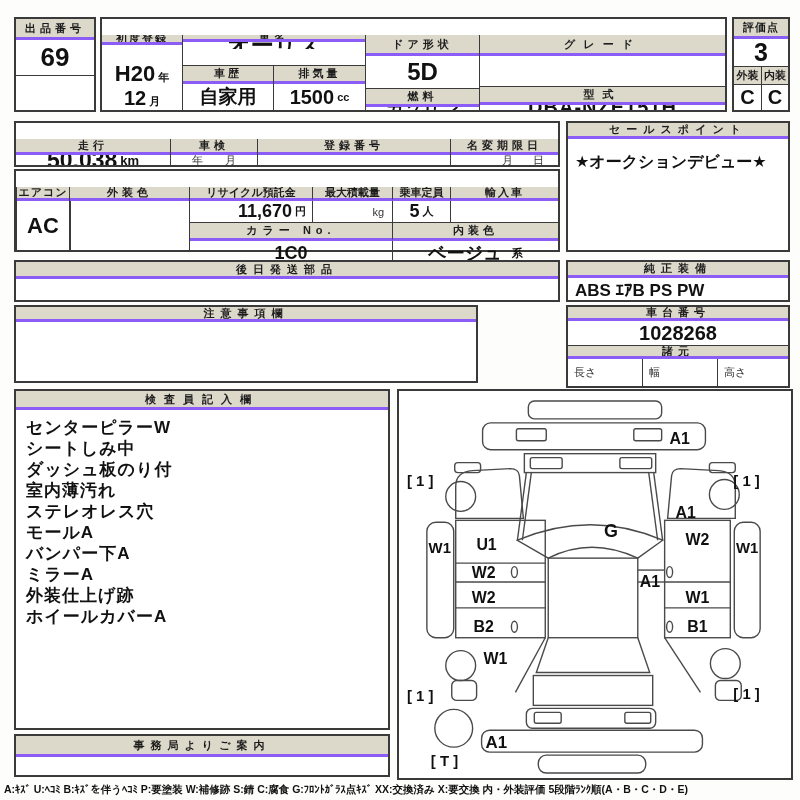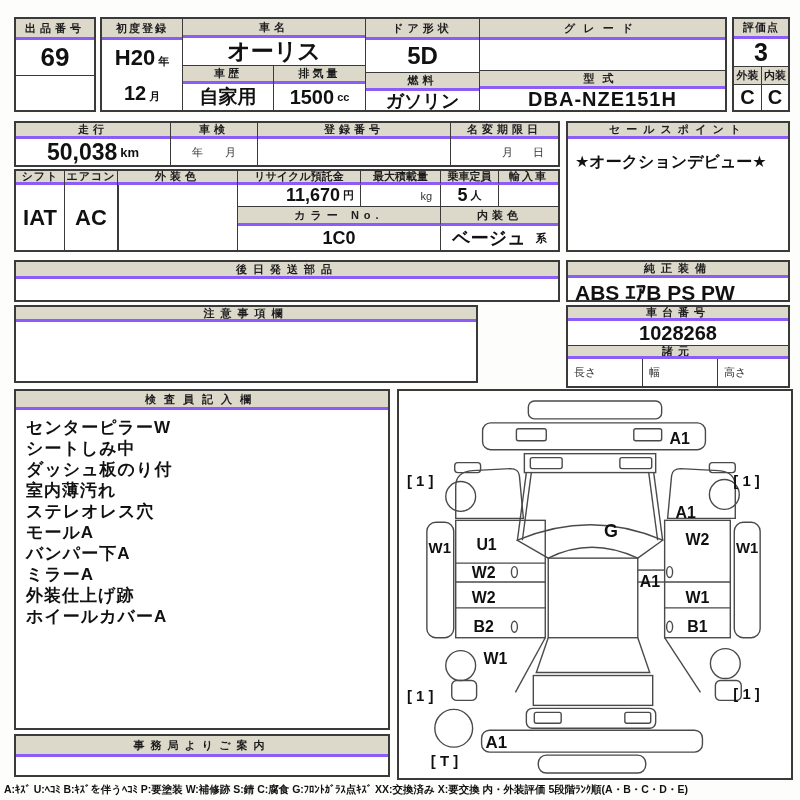--- a/index.html
+++ b/index.html
@@ -8,21 +8,21 @@
     font-family:"Liberation Sans","DejaVu Sans",sans-serif;color:#111;
   }
   .box{position:absolute;border:2px solid #3a3a3a;background:#fff;box-sizing:border-box;}
   .hdr{
     background:#dcd8ca;border-bottom:3px solid #8b5cf6;
     font-size:11px;font-weight:bold;letter-spacing:4px;color:#1d1d1d;
     display:flex;align-items:center;justify-content:center;box-sizing:border-box;
     white-space:nowrap;overflow:hidden;
   }
   .row{display:flex;box-sizing:border-box;}
-  .col{display:flex;flex-direction:column;box-sizing:border-box;}
+  .col{display:flex;flex-direction:column;box-sizing:border-box;margin-top:16px;}
   .bl{border-left:1px solid #3a3a3a;}
   .bt{border-top:1px solid #3a3a3a;}
   .cell{display:flex;align-items:center;justify-content:center;box-sizing:border-box;overflow:hidden;white-space:nowrap;}
   .v-big{font-weight:bold;font-size:22px;}
   .unit{font-size:11px;font-weight:bold;margin-left:3px;}
   .gray-lab{font-size:11px;color:#333;}
   svg text{font-family:"Liberation Sans","DejaVu Sans",sans-serif;font-weight:bold;fill:#101010;}
   .note-line{font-size:17px;font-weight:600;line-height:21px;letter-spacing:1px;white-space:nowrap;}
 </style>
 </head>
@@ -116,24 +116,20 @@
   <div class="col bl" style="flex:1;">
     <div class="hdr" style="height:16px;">名変期限日</div>
     <div class="cell gray-lab" style="flex:1;gap:20px;justify-content:flex-end;padding-right:14px;">
       <span>月</span>
       <span>日</span>
     </div>
   </div>
 </div>
 
 <div class="box row" style="left:14px;top:169px;width:546px;height:83px;">
-  <div class="col" style="width:48px;">
-    <div class="hdr" style="height:14px;letter-spacing:1px;">シフト</div>
-    <div class="cell v-big" style="flex:1;">IAT</div>
-  </div>
   <div class="col bl" style="width:53px;">
     <div class="hdr" style="height:14px;letter-spacing:1px;">エアコン</div>
     <div class="cell v-big" style="flex:1;">AC</div>
   </div>
   <div class="col bl" style="width:120px;">
     <div class="hdr" style="height:14px;">外装色</div>
     <div class="row" style="flex:1;">
       <div class="cell bl" style="flex:1;"></div>
     </div>
   </div>
@@ -177,21 +173,21 @@
   <div style="padding:13px 7px;font-size:16px;font-weight:bold;">★オークションデビュー★</div>
 </div>
 
 <div class="box" style="left:14px;top:260px;width:546px;height:42px;">
   <div class="hdr" style="height:17px;letter-spacing:6px;">後日発送部品</div>
   <div></div>
 </div>
 
 <div class="box" style="left:566px;top:260px;width:224px;height:42px;">
   <div class="hdr" style="height:16px;letter-spacing:6px;">純正装備</div>
-  <div style="padding:3px 7px;font-size:21px;font-weight:bold;">ABS ｴｱB PS PW</div>
+  <div style="padding:3px 7px;font-size:17px;font-weight:bold;">ABS ｴｱB PS PW</div>
 </div>
 
 <div class="box" style="left:14px;top:305px;width:464px;height:78px;">
   <div class="hdr" style="height:15px;letter-spacing:6px;">注意事項欄</div>
   <div></div>
 </div>
 
 <div class="box" style="left:566px;top:305px;width:224px;height:83px;">
   <div class="hdr" style="height:14px;letter-spacing:5px;">車台番号</div>
   <div class="cell" style="height:25px;font-size:20px;font-weight:bold;border-bottom:1px solid #3a3a3a;">1028268</div>

